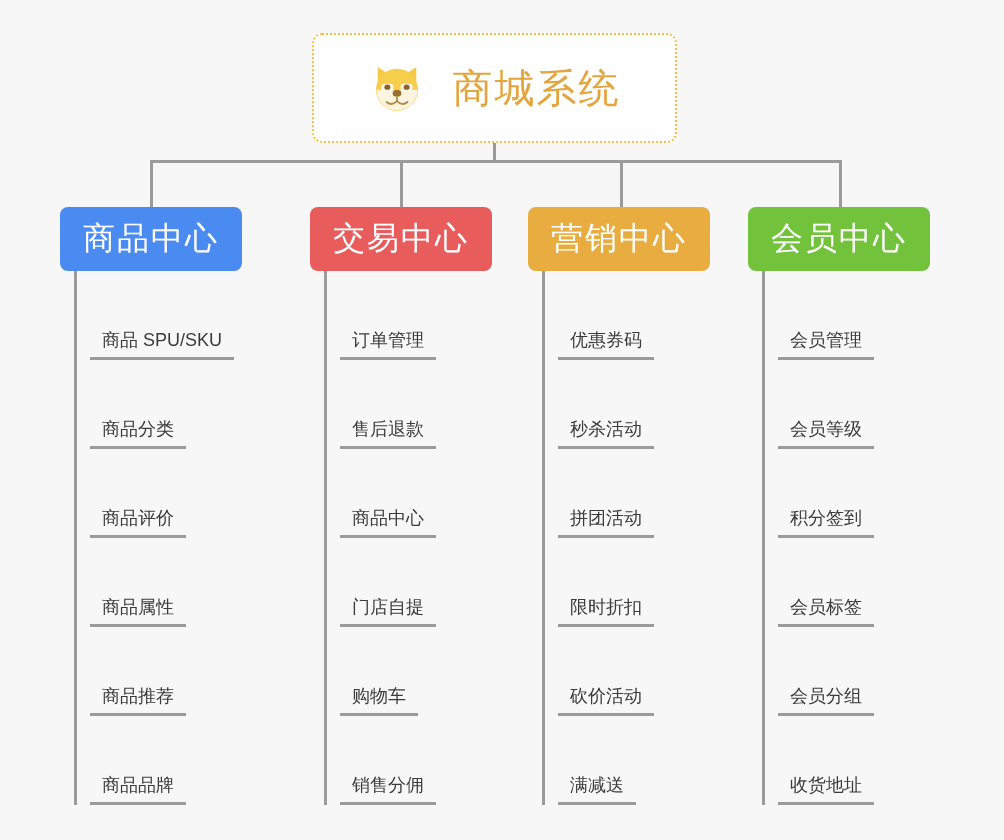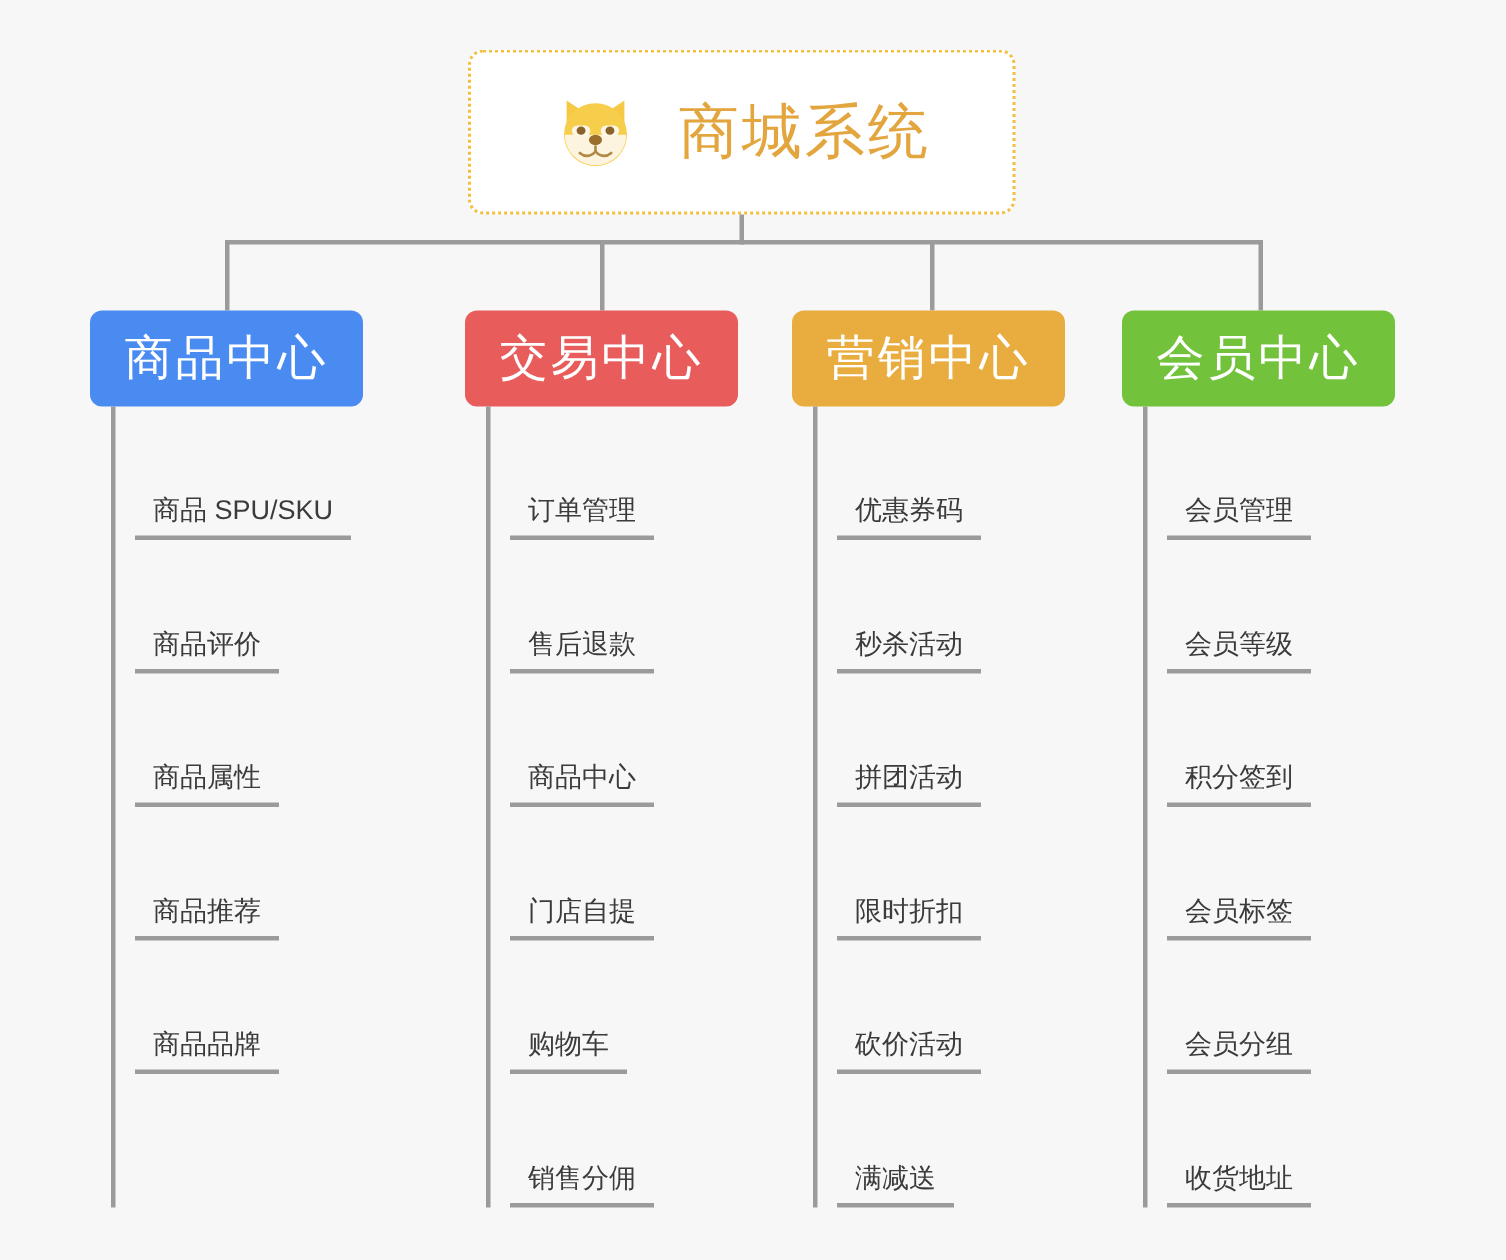--- a/index.html
+++ b/index.html
@@ -144,20 +144,23 @@
   <div class="branch" style="left:60px; width:230px;">
     <div class="branch-header" style="width: 182px; background: rgb(74, 139, 242);">
       <span>商品中心</span>
     </div>
     <div class="branch-spine" style="height:534px;"></div>
     <ul class="leaf-list">
       <li class="leaf">
           <span class="leaf-label">商品 SPU/SKU</span>
         </li>
       <li class="leaf">
+          <span class="leaf-label">商品分类</span>
+        </li>
+      <li class="leaf">
           <span class="leaf-label">商品评价</span>
         </li>
       <li class="leaf">
           <span class="leaf-label">商品属性</span>
         </li>
       <li class="leaf">
           <span class="leaf-label">商品推荐</span>
         </li>
       <li class="leaf">
           <span class="leaf-label">商品品牌</span>

